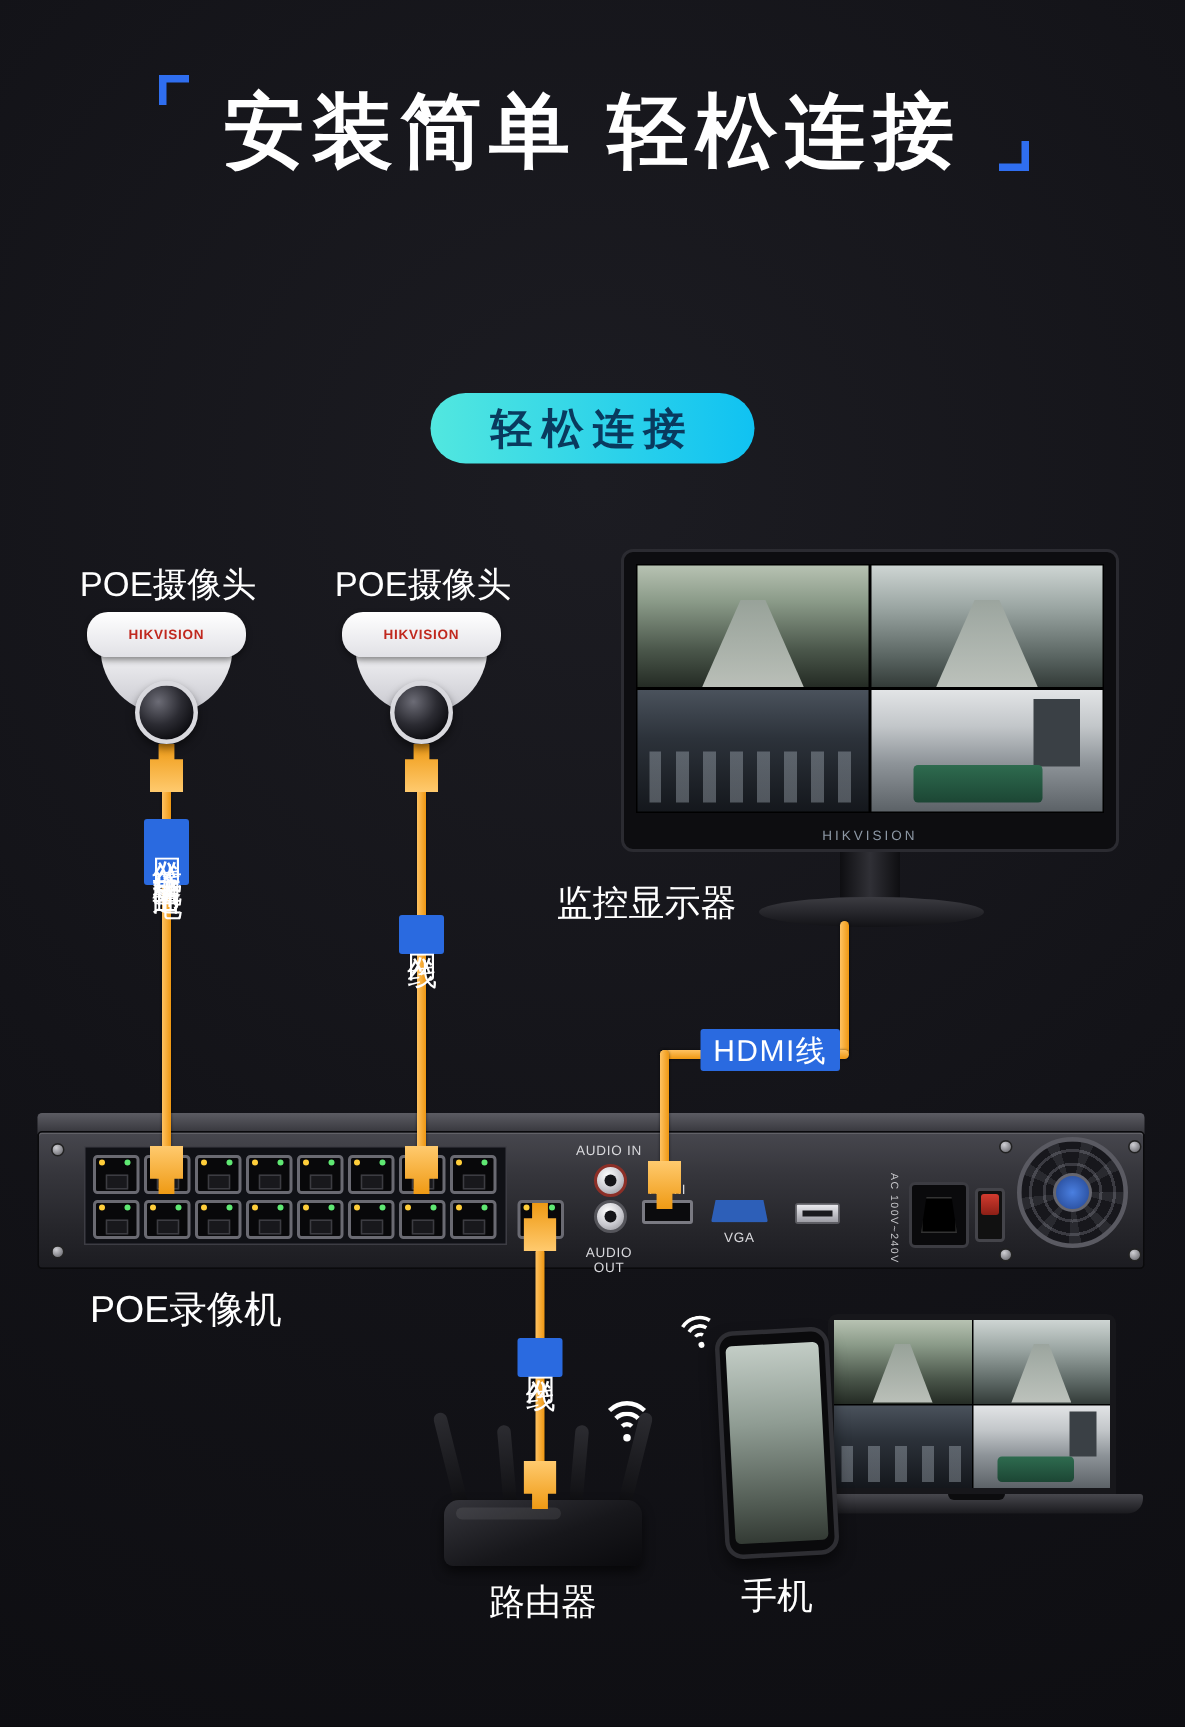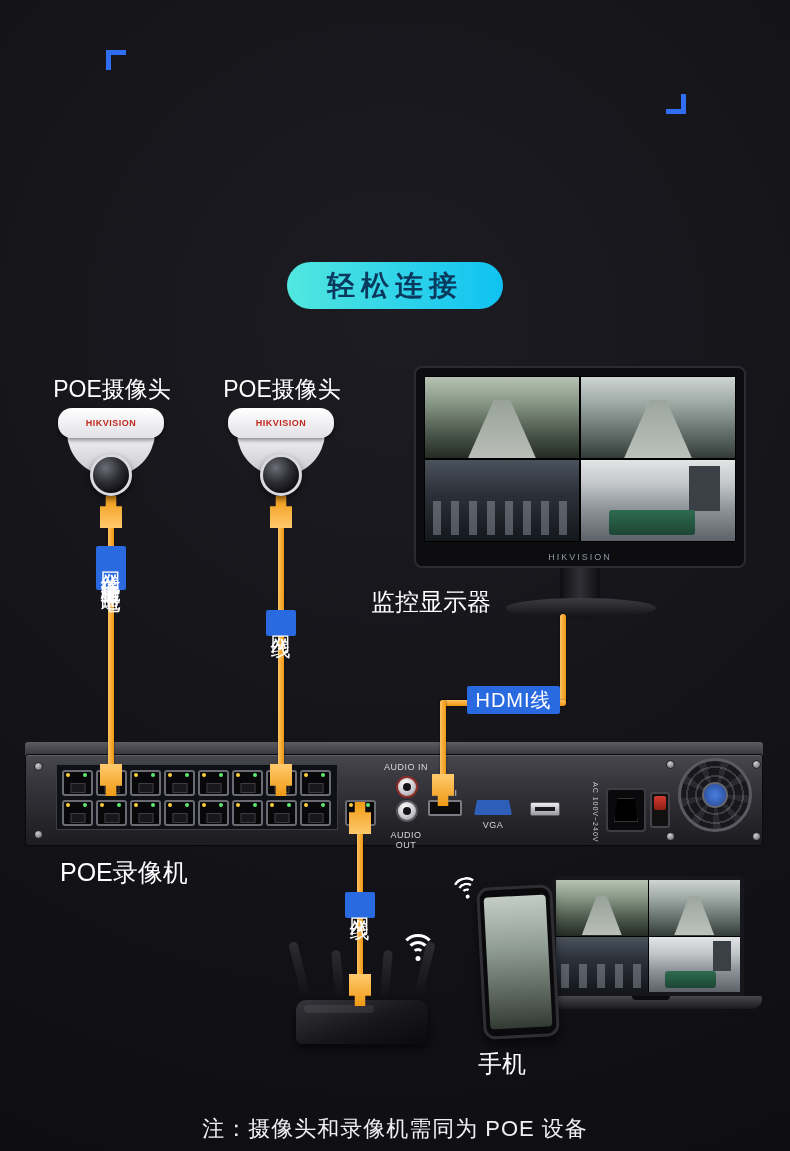--- a/index.html
+++ b/index.html
@@ -156,30 +156,31 @@
     background:linear-gradient(180deg,#c3cdc6 0%,#8f9c93 40%,#525c54 80%,#333a34 100%)}
 
   .laptop-screen{position:absolute;left:552px;top:876px;width:192px;height:120px;z-index:5;
     background:#000;border:4px solid #17171b;border-radius:6px 6px 0 0;
     display:grid;grid-template:1fr 1fr/1fr 1fr;gap:1px}
   .laptop-base{position:absolute;left:540px;top:996px;width:222px;height:13px;z-index:5;
     background:linear-gradient(#47474d,#1a1a1e);border-radius:2px 2px 10px 10px}
   .laptop-base::after{content:'';position:absolute;left:50%;top:0;transform:translateX(-50%);
     width:38px;height:4px;background:#0c0c0e;border-radius:0 0 4px 4px}
 
-  .bottom-label{position:absolute;top:1048px;font-size:24px;color:#fff;text-align:left}
+  .bottom-label{position:absolute;top:1048px;font-size:24px;color:#fff;text-align:center}
   .note{position:absolute;top:1114px;left:0;width:100%;text-align:center;
     font-size:22px;letter-spacing:1px;color:#f0f0f2}
 </style>
 </head>
 <body>
 
 <div class="canvas">
 
   <i class="bracket tl"></i>
+  <h1 class="title">安装简单 轻松连接</h1>
   <i class="bracket br"></i>
   <div class="pill">轻松连接</div>
 
   <div class="monitor">
     <div class="mon-screen">
       <div class="feed tl">
           <i class="road"></i>
         </div>
       <div class="feed tr">
           <i class="road"></i>
@@ -313,16 +314,16 @@
         <i class="table"></i>
       </div>
   </div>
   <div class="laptop-base"></div>
   <div class="phone">
     <div class="phone-screen">
       <i class="road"></i>
     </div>
   </div>
 
+  <div class="dev-label" style="left:296px;top:1052px;width:132px;font-size:24px">路由器</div>
   <div class="bottom-label" style="left:478px;width:80px">手机</div>
 
-  <div class="note">注：摄像头和录像机需同为 POE 设备</div>
 </div>
 
 </body></html>

